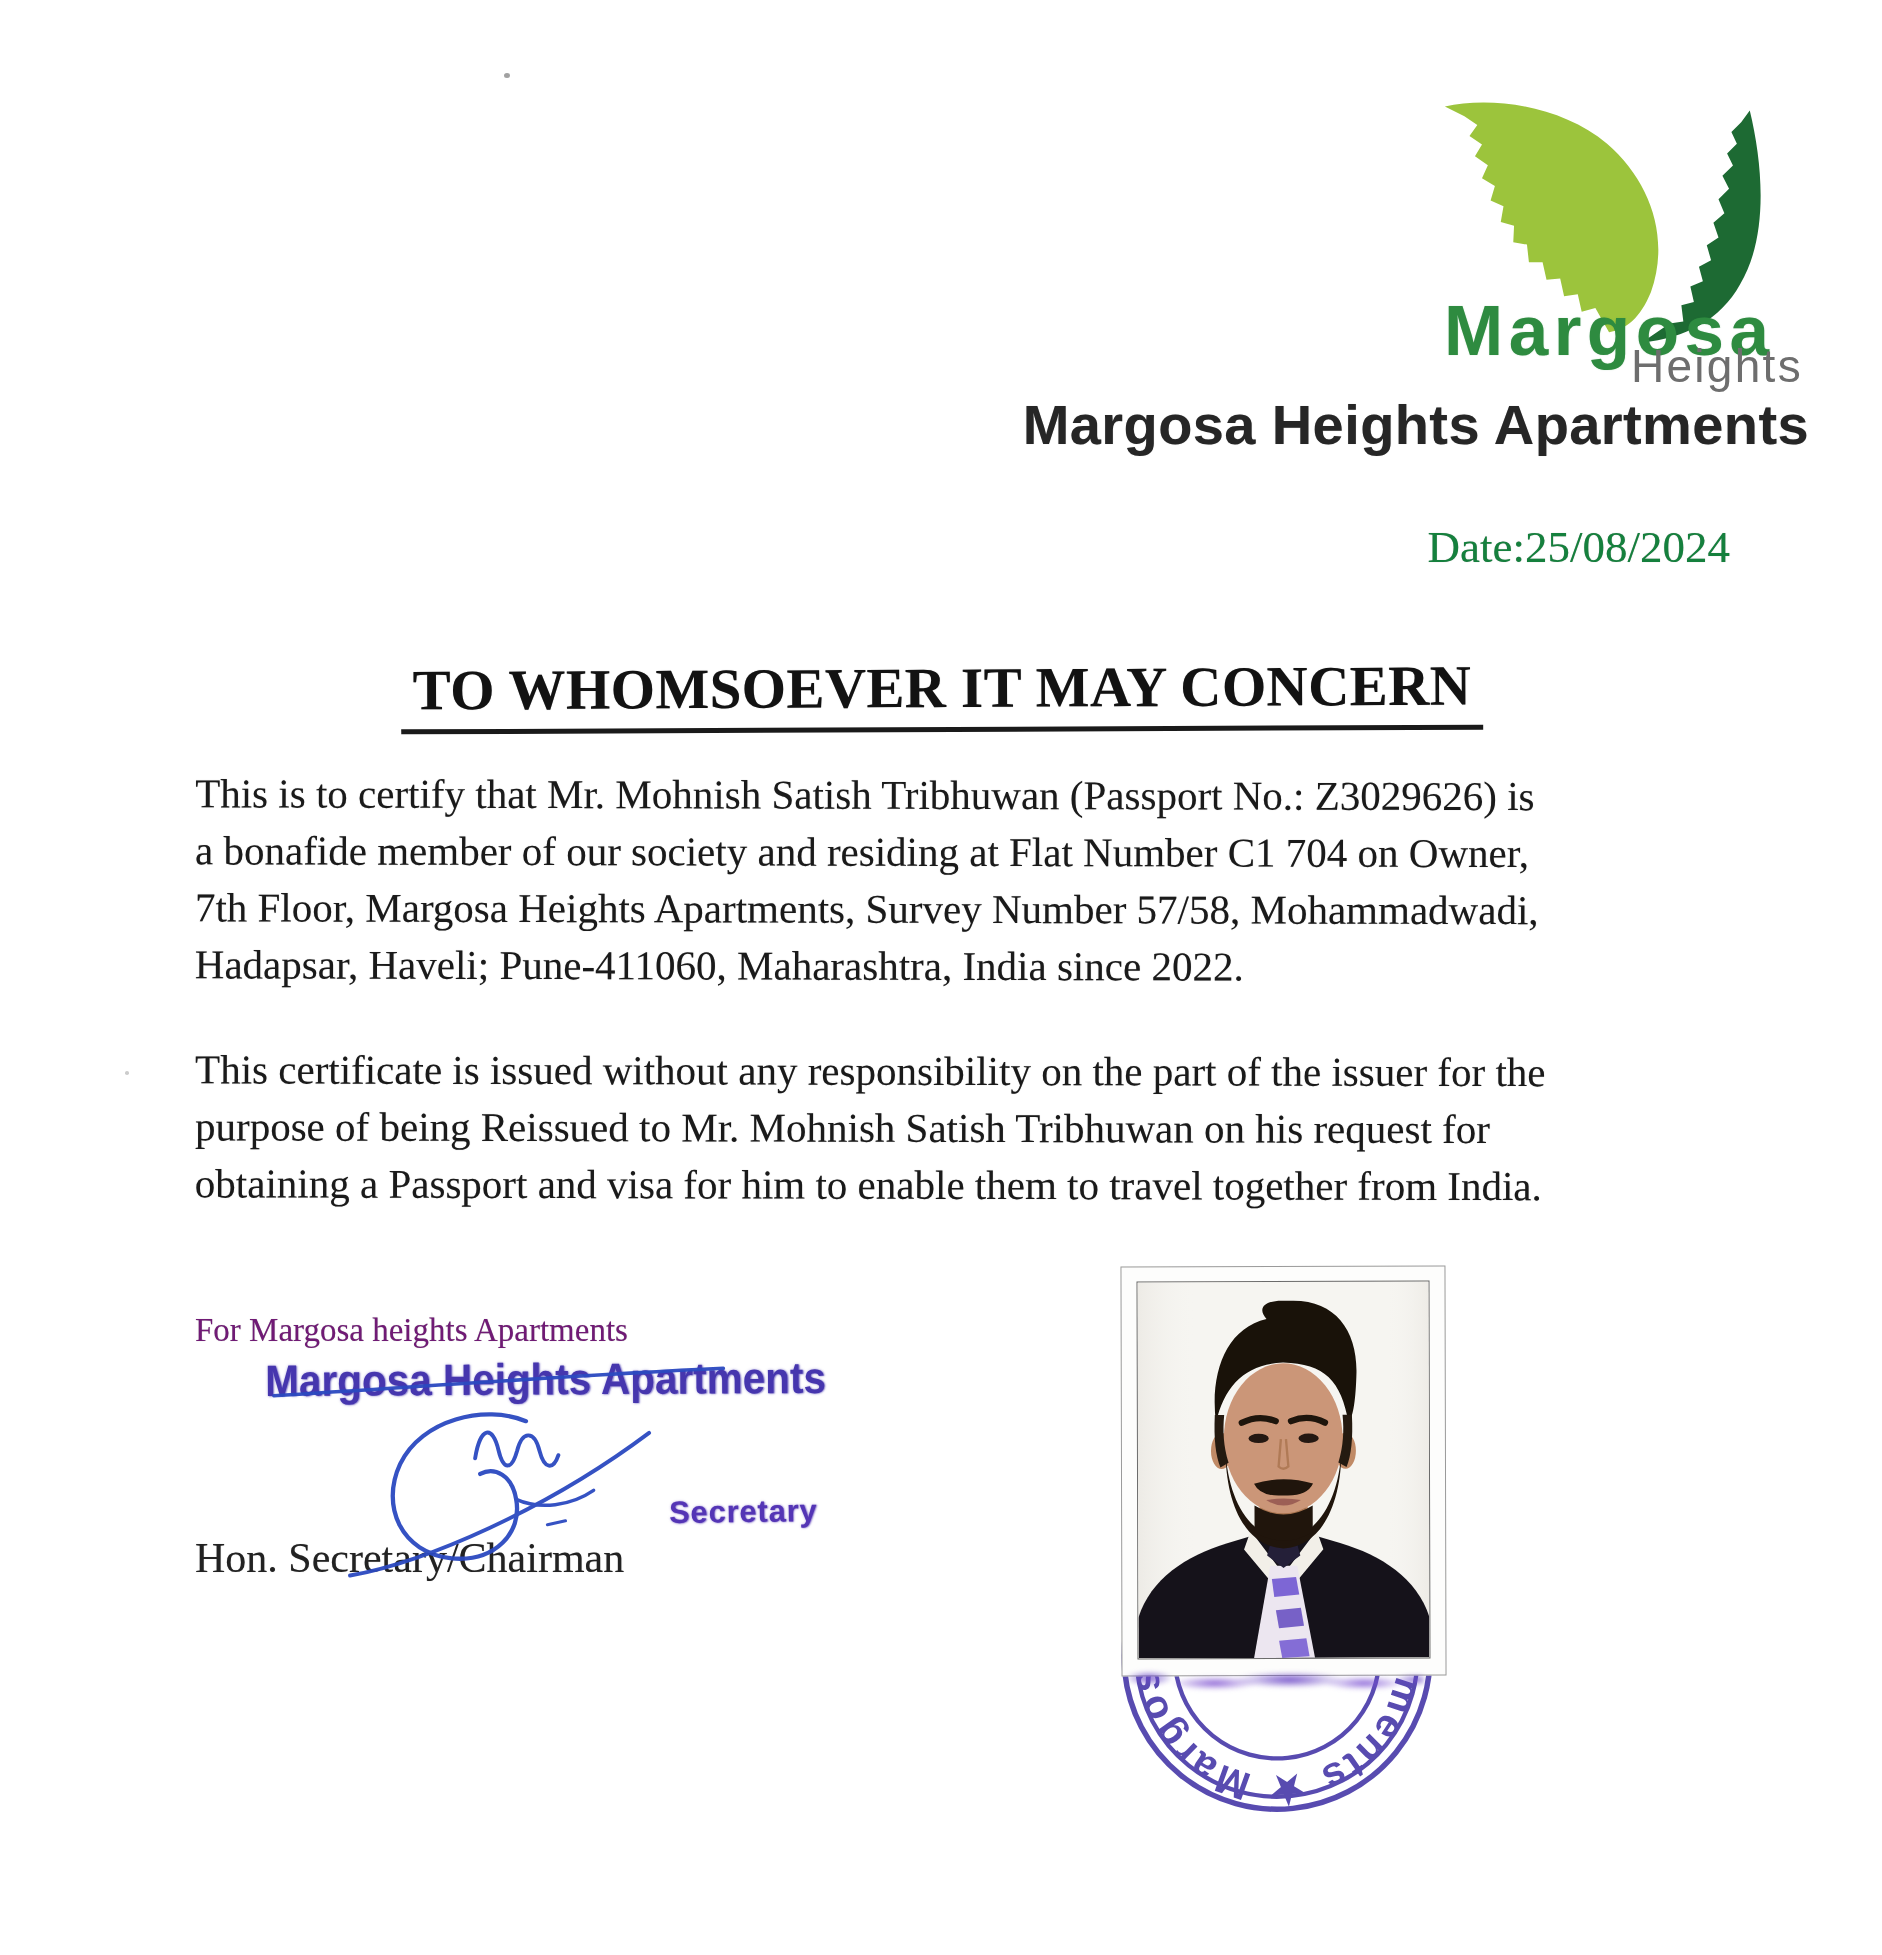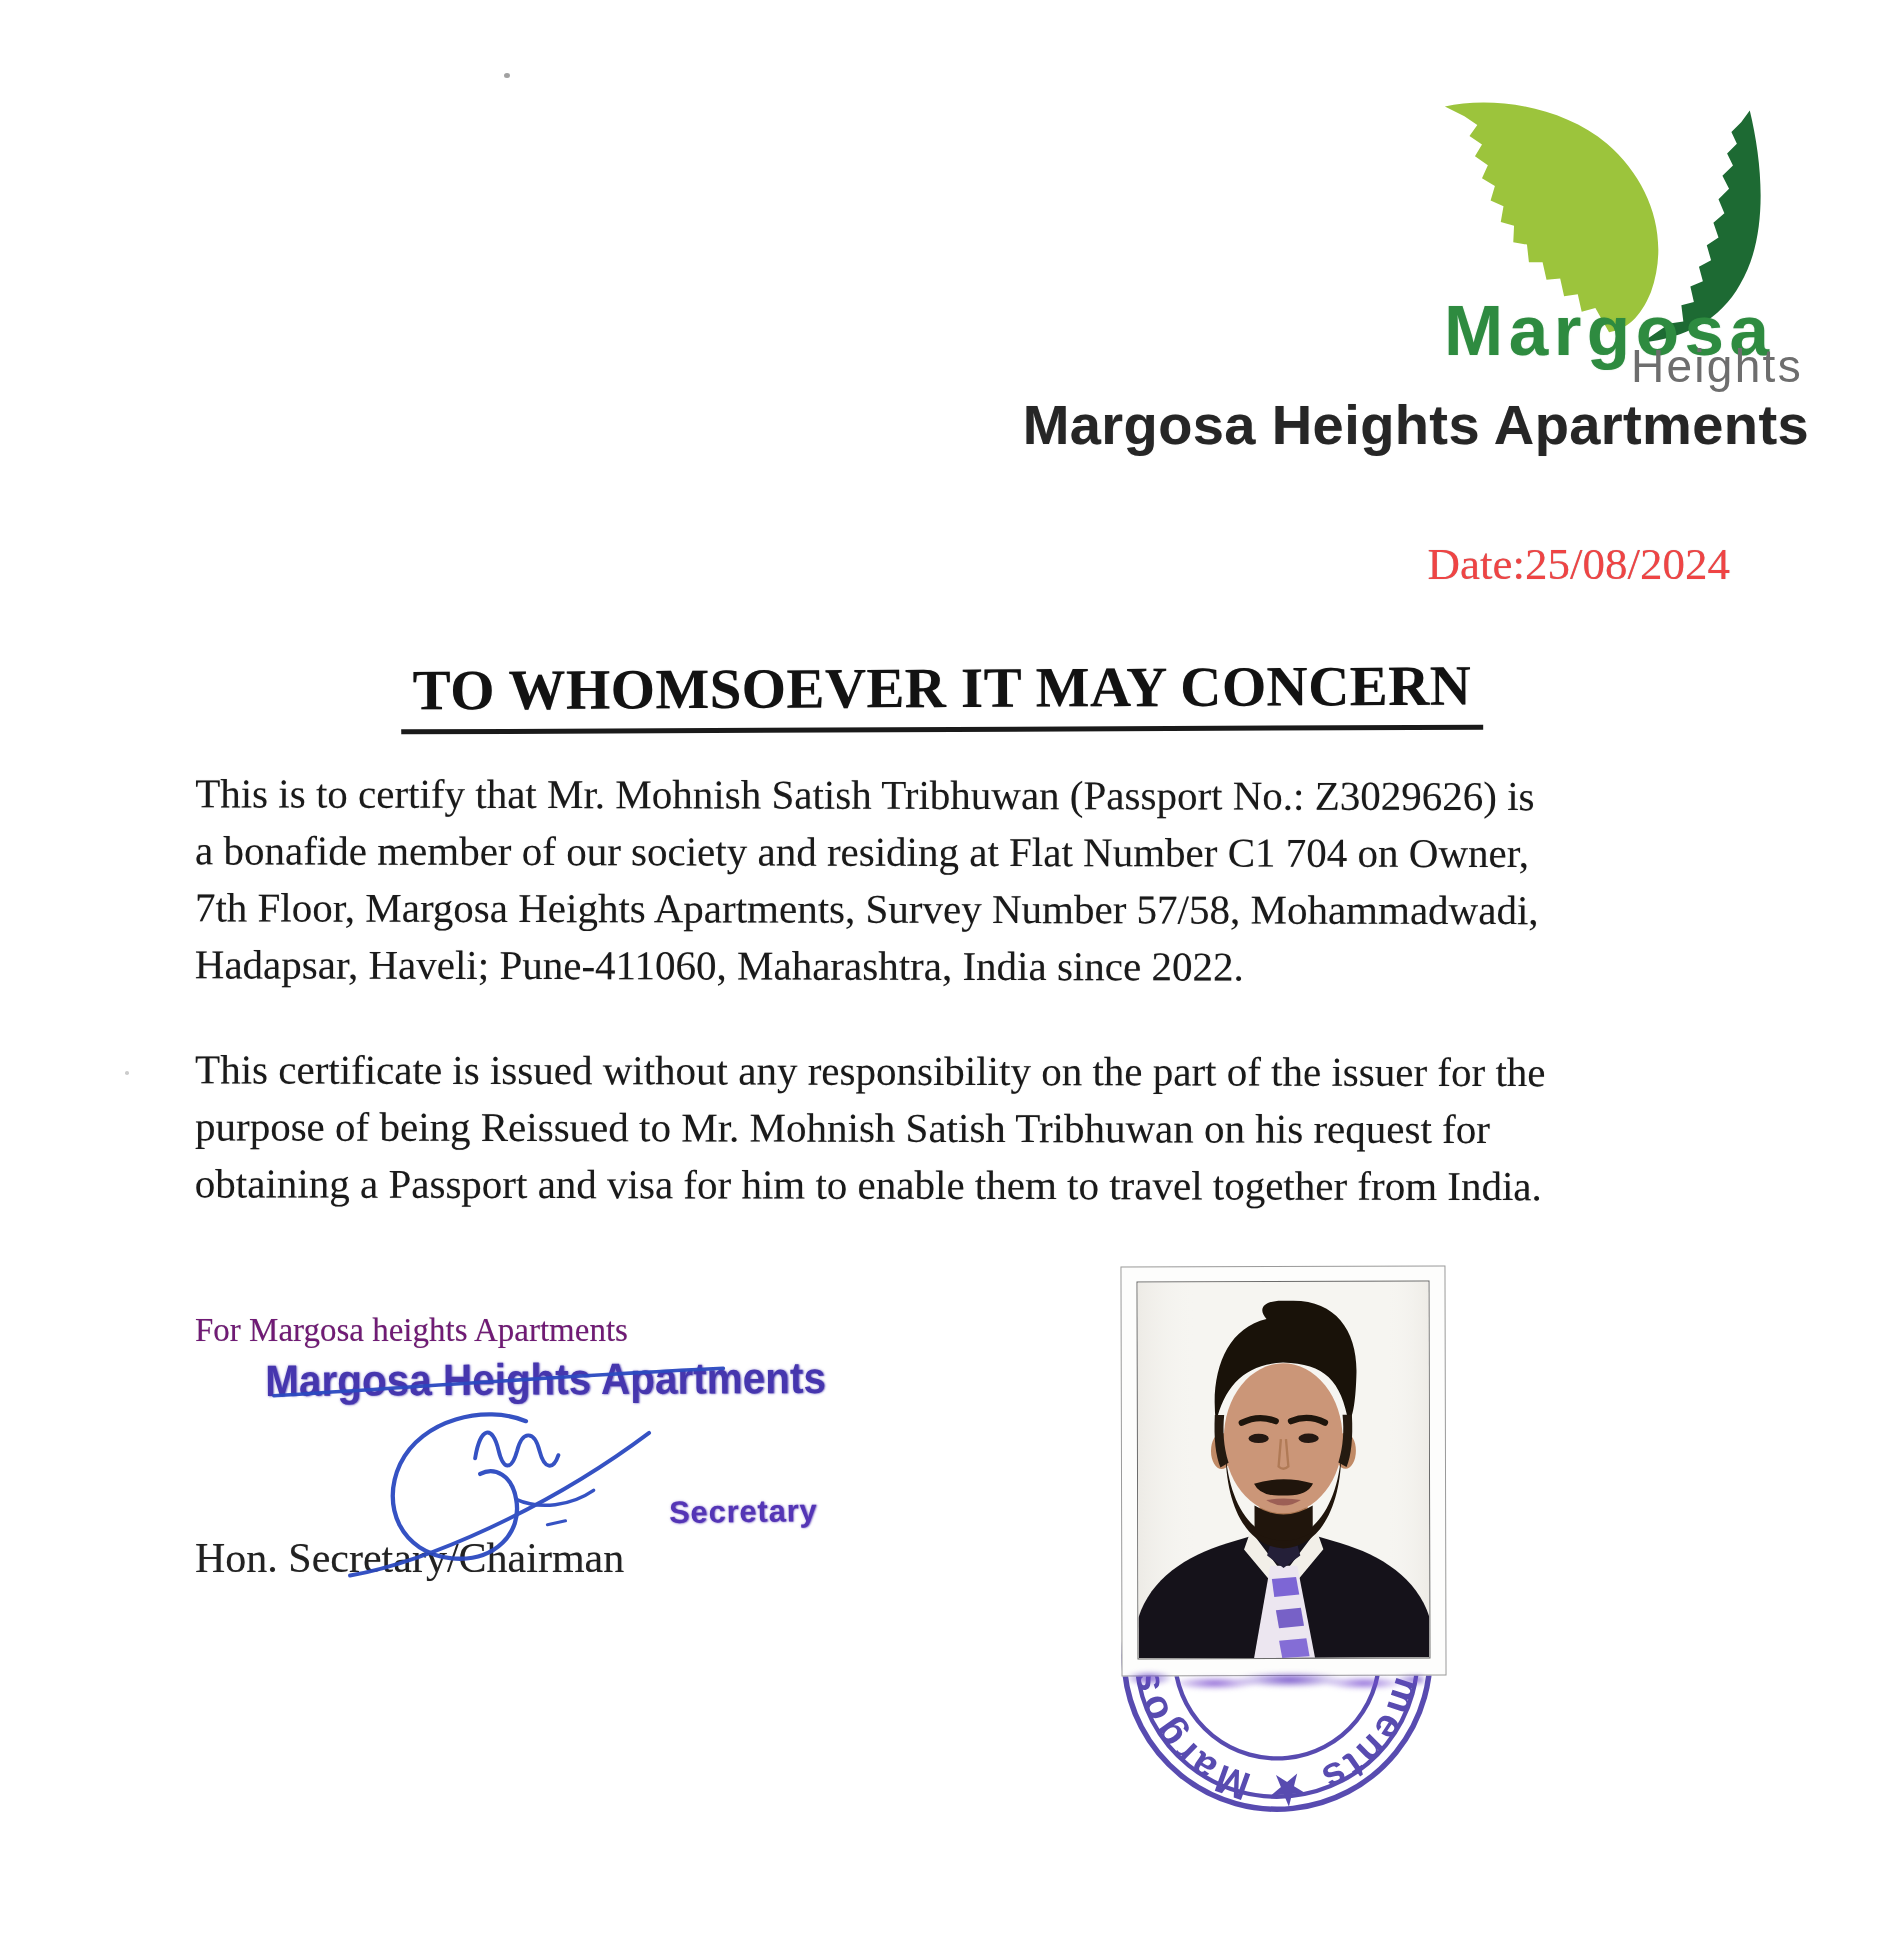--- a/index.html
+++ b/index.html
@@ -19,21 +19,21 @@
   #brand-sub{
     right:80px; top:339px; font-family:"Liberation Sans",sans-serif;
     font-size:46px; color:#6e6e6e; letter-spacing:2.3px;
   }
   #org-name{
     right:74px; top:392px; font-family:"Liberation Sans",sans-serif;
     font-weight:bold; font-size:56px; color:#262626; letter-spacing:0.4px;
     text-shadow:0 0 0.8px rgba(0,0,0,.3);
   }
   #date-line{
-    right:153px; top:538px; font-size:45px; color:#ef4444;
+    right:153px; top:521px; font-size:45px; color:#15803d;
     text-shadow:0 0 0.8px rgba(0,0,0,.35);
   }
 
   
   #doc-title{
     left:50%; top:655px; transform:translateX(-50%) rotate(-0.25deg);
     font-weight:bold; font-size:57px; color:#121212; white-space:nowrap;
     padding:0 11.7px 7px 11.7px; border-bottom:5.5px solid #1a1a1a;
     letter-spacing:0.4px; text-shadow:0 0 0.8px rgba(0,0,0,.4);
   }

